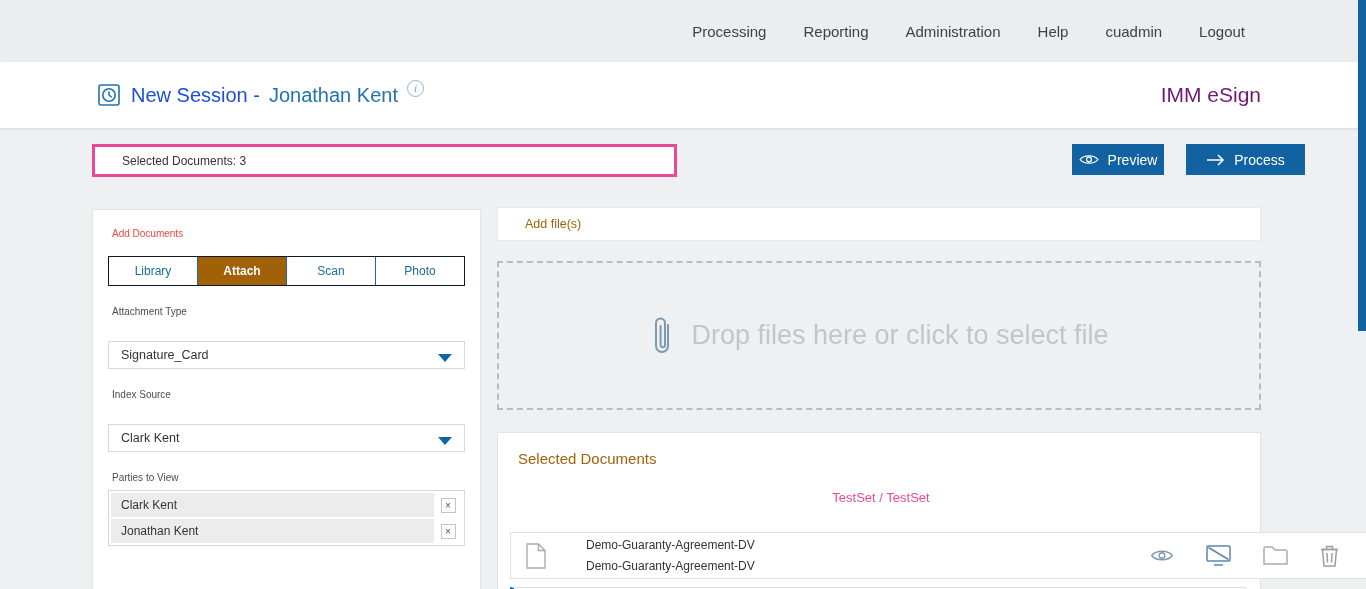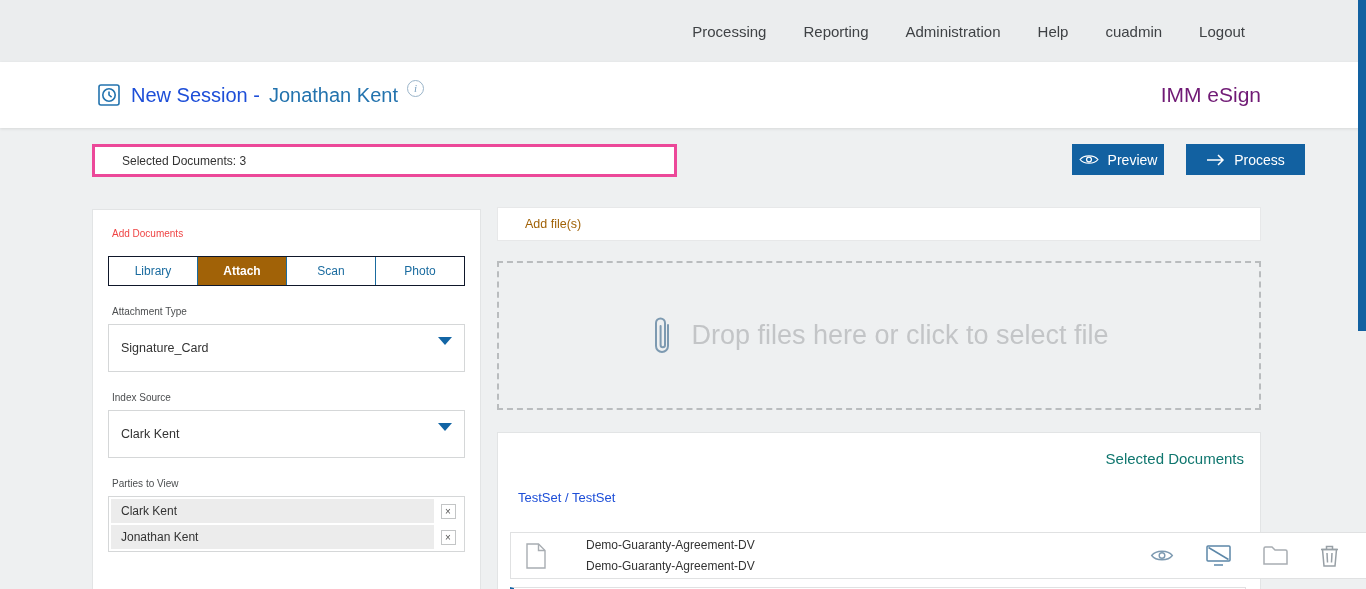--- a/index.html
+++ b/index.html
@@ -71,21 +71,21 @@
     border: 1px solid #0f172a; background: #fff;
   }
   .tab {
     flex: 1; display: flex; align-items: center; justify-content: center;
     font-size: 12px; color: #1a6b9f; cursor: pointer; border-right: 1px solid #1a6b9f;
   }
   .tab:last-child { border-right: none; }
   .tab.active { background: #a16207; color: #fff; font-weight: bold; }
   .field-label { margin-top: 20px; font-size: 10px; color: #4c4e50; padding-left: 4px; }
   .select-box {
-    margin-top: 7px; height: 48px; border: 1px solid #d5d7d8; background: #fff;
+    margin-top: 24px; height: 28px; border: 1px solid #d5d7d8; background: #fff;
     display: flex; align-items: center; padding: 0 12px; font-size: 12.5px; color: #333;
     cursor: pointer; position: relative;
   }
   .select-caret {
     position: absolute; right: 12px; top: 12px; width: 0; height: 0;
     border-left: 7px solid transparent; border-right: 7px solid transparent;
     border-top: 8px solid #1265a5;
   }
   .parties-list { margin-top: 7px; border: 1px solid #d5d7d8; padding: 2px; background: #fff; }
   .party-row { display: flex; align-items: stretch; margin-bottom: 2px; height: 24px; }
@@ -113,22 +113,22 @@
     position: absolute; left: 497px; top: 261px; width: 764px; height: 149px;
     border: 2px dashed #b9bcbe; cursor: pointer;
     display: flex; align-items: center; justify-content: center; gap: 16px;
   }
   .dropzone-text { font-size: 27px; color: #c3c5c7; }
 
   .selected-docs-card {
     position: absolute; left: 497px; top: 432px; width: 764px; height: 175px;
     background: #fff; border: 1px solid #e2e4e5; padding: 17px 16px 0 20px;
   }
-  .card-title { font-size: 15px; color: #0f766e; text-align: right; }
-  .set-label { margin-top: 23px; font-size: 13px; color: #1d4ed8; }
+  .card-title { font-size: 15px; color: #a16207; }
+  .set-label { margin-top: 23px; font-size: 13px; color: #ec4899; text-align: center; }
   .doc-row {
     margin-top: 27px; margin-left: -8px; width: 864px; height: 47px;
     border: 1px solid #e0e1e2; background: #fff;
     display: flex; align-items: center; position: relative;
   }
   .doc-icon-wrap { margin-left: 15px; display: inline-flex; }
   .doc-lines { margin-left: 40px; display: flex; flex-direction: column; gap: 7px; }
   .doc-line { font-size: 12px; color: #333; }
   .doc-actions {
     position: absolute; right: 34px; top: 0; height: 100%;

